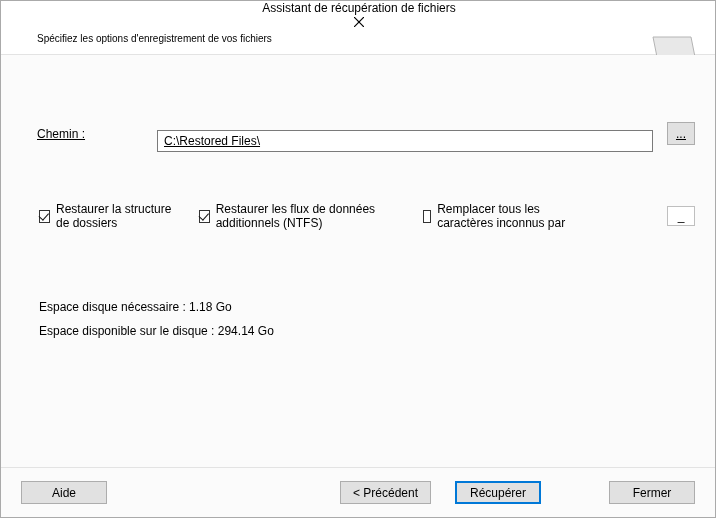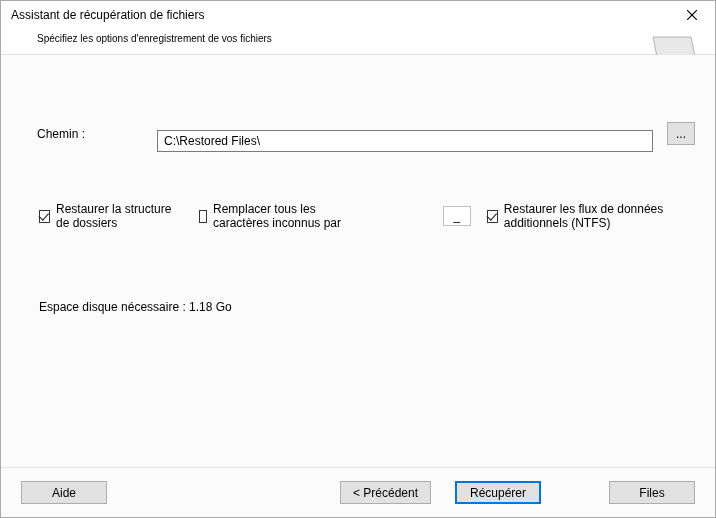--- a/index.html
+++ b/index.html
@@ -7,31 +7,31 @@
   body {
     font-family: "Segoe UI", Tahoma, sans-serif;
     font-size: 12px;
     color: #000;
     background: #fff;
     width: 716px;
     height: 518px;
     overflow: hidden;
   }
   .window { width:716px; height:518px; border:1px solid #aaa; background:#fff; display:flex; flex-direction:column; }
-  .titlebar { height:28px; display:flex; align-items:center; padding:0 8px 0 10px; background:#fff; }
+  .titlebar { height:28px; display:flex; align-items:center; padding:0 8px 0 10px; background:#fff;flex-direction:column; }
   .titlebar .title { flex:1; font-size:12px; color:#000; }
   .close-btn { width:30px; height:22px; display:flex; align-items:center; justify-content:center; color:#000; cursor:default; }
   .close-btn svg { width:10px; height:10px; stroke:#000; stroke-width:1.2; }
   .header { padding:4px 16px 10px 16px; position:relative; }
   .header .h1 { font-weight:bold; font-size:12px; color:#000; margin:0 0 4px 0; }
   .header .h2 { font-size:10px; color:#000; margin:0 0 0 20px; }
   .hdd-icon { position:absolute; right:14px; top:4px; width:54px; height:44px; }
   .divider { height:1px; background:#e3e3e3; margin:0; }
   .content { flex:1; background:#fbfbfb; padding:24px 20px 12px 20px; position:relative; }
-  .row-path { display:flex; align-items:center; gap:10px; margin:36px 0 0 16px; }
+  .row-path { display:flex; align-items:center; gap:10px; margin:36px 0 0 16px;text-decoration:underline; }
   .row-path label { width:110px; font-size:12px; }
   .path-input {
     flex:1; height:22px; border:1px solid #7a7a7a; background:#fff;
     font-family:inherit; font-size:12px; padding:2px 6px;margin-top:15px;
   }
   .browse-btn {
     width:28px; height:23px; border:1px solid #adadad; background:#e1e1e1;
     display:flex; align-items:center; justify-content:center; font-size:12px;
     cursor:default; margin-left:4px;
   }
@@ -103,46 +103,47 @@
         <span>...</span>
       </div>
     </div>
 
     <div class="options">
       <div class="opt">
         <span class="chk checked"></span>
         <span>Restaurer la structure de dossiers</span>
       </div>
       <div class="opt">
+        <span class="chk checked"></span>
+        <span>Restaurer les flux de données additionnels (NTFS)</span>
+      </div>
+      <div class="opt">
         <span class="chk"></span>
         <span>Remplacer tous les caractères inconnus par</span>
         <input class="char-input" type="text" value="_" style="">
-      </div>
-      <div class="opt">
-        <span class="chk checked"></span>
-        <span>Restaurer les flux de données additionnels (NTFS)</span>
       </div>
     </div>
 
     <div class="diskinfo">
       <div>Espace disque nécessaire : 1.18 Go</div>
+      <div>Espace disponible sur le disque : 294.14 Go</div>
     </div>
 
   </div>
 
   <div class="footer">
     <div class="btn help">
       <span>Aide</span>
     </div>
     <div class="spacer"></div>
     <div class="btn">
       <span>&lt; Précédent</span>
     </div>
     <div class="btn primary">
       <span>Récupérer</span>
     </div>
     <div style="width:20px"></div>
     <div class="btn">
-      <span>Files</span>
+      <span>Fermer</span>
     </div>
   </div>
 
 </div>
 
 </body></html>

